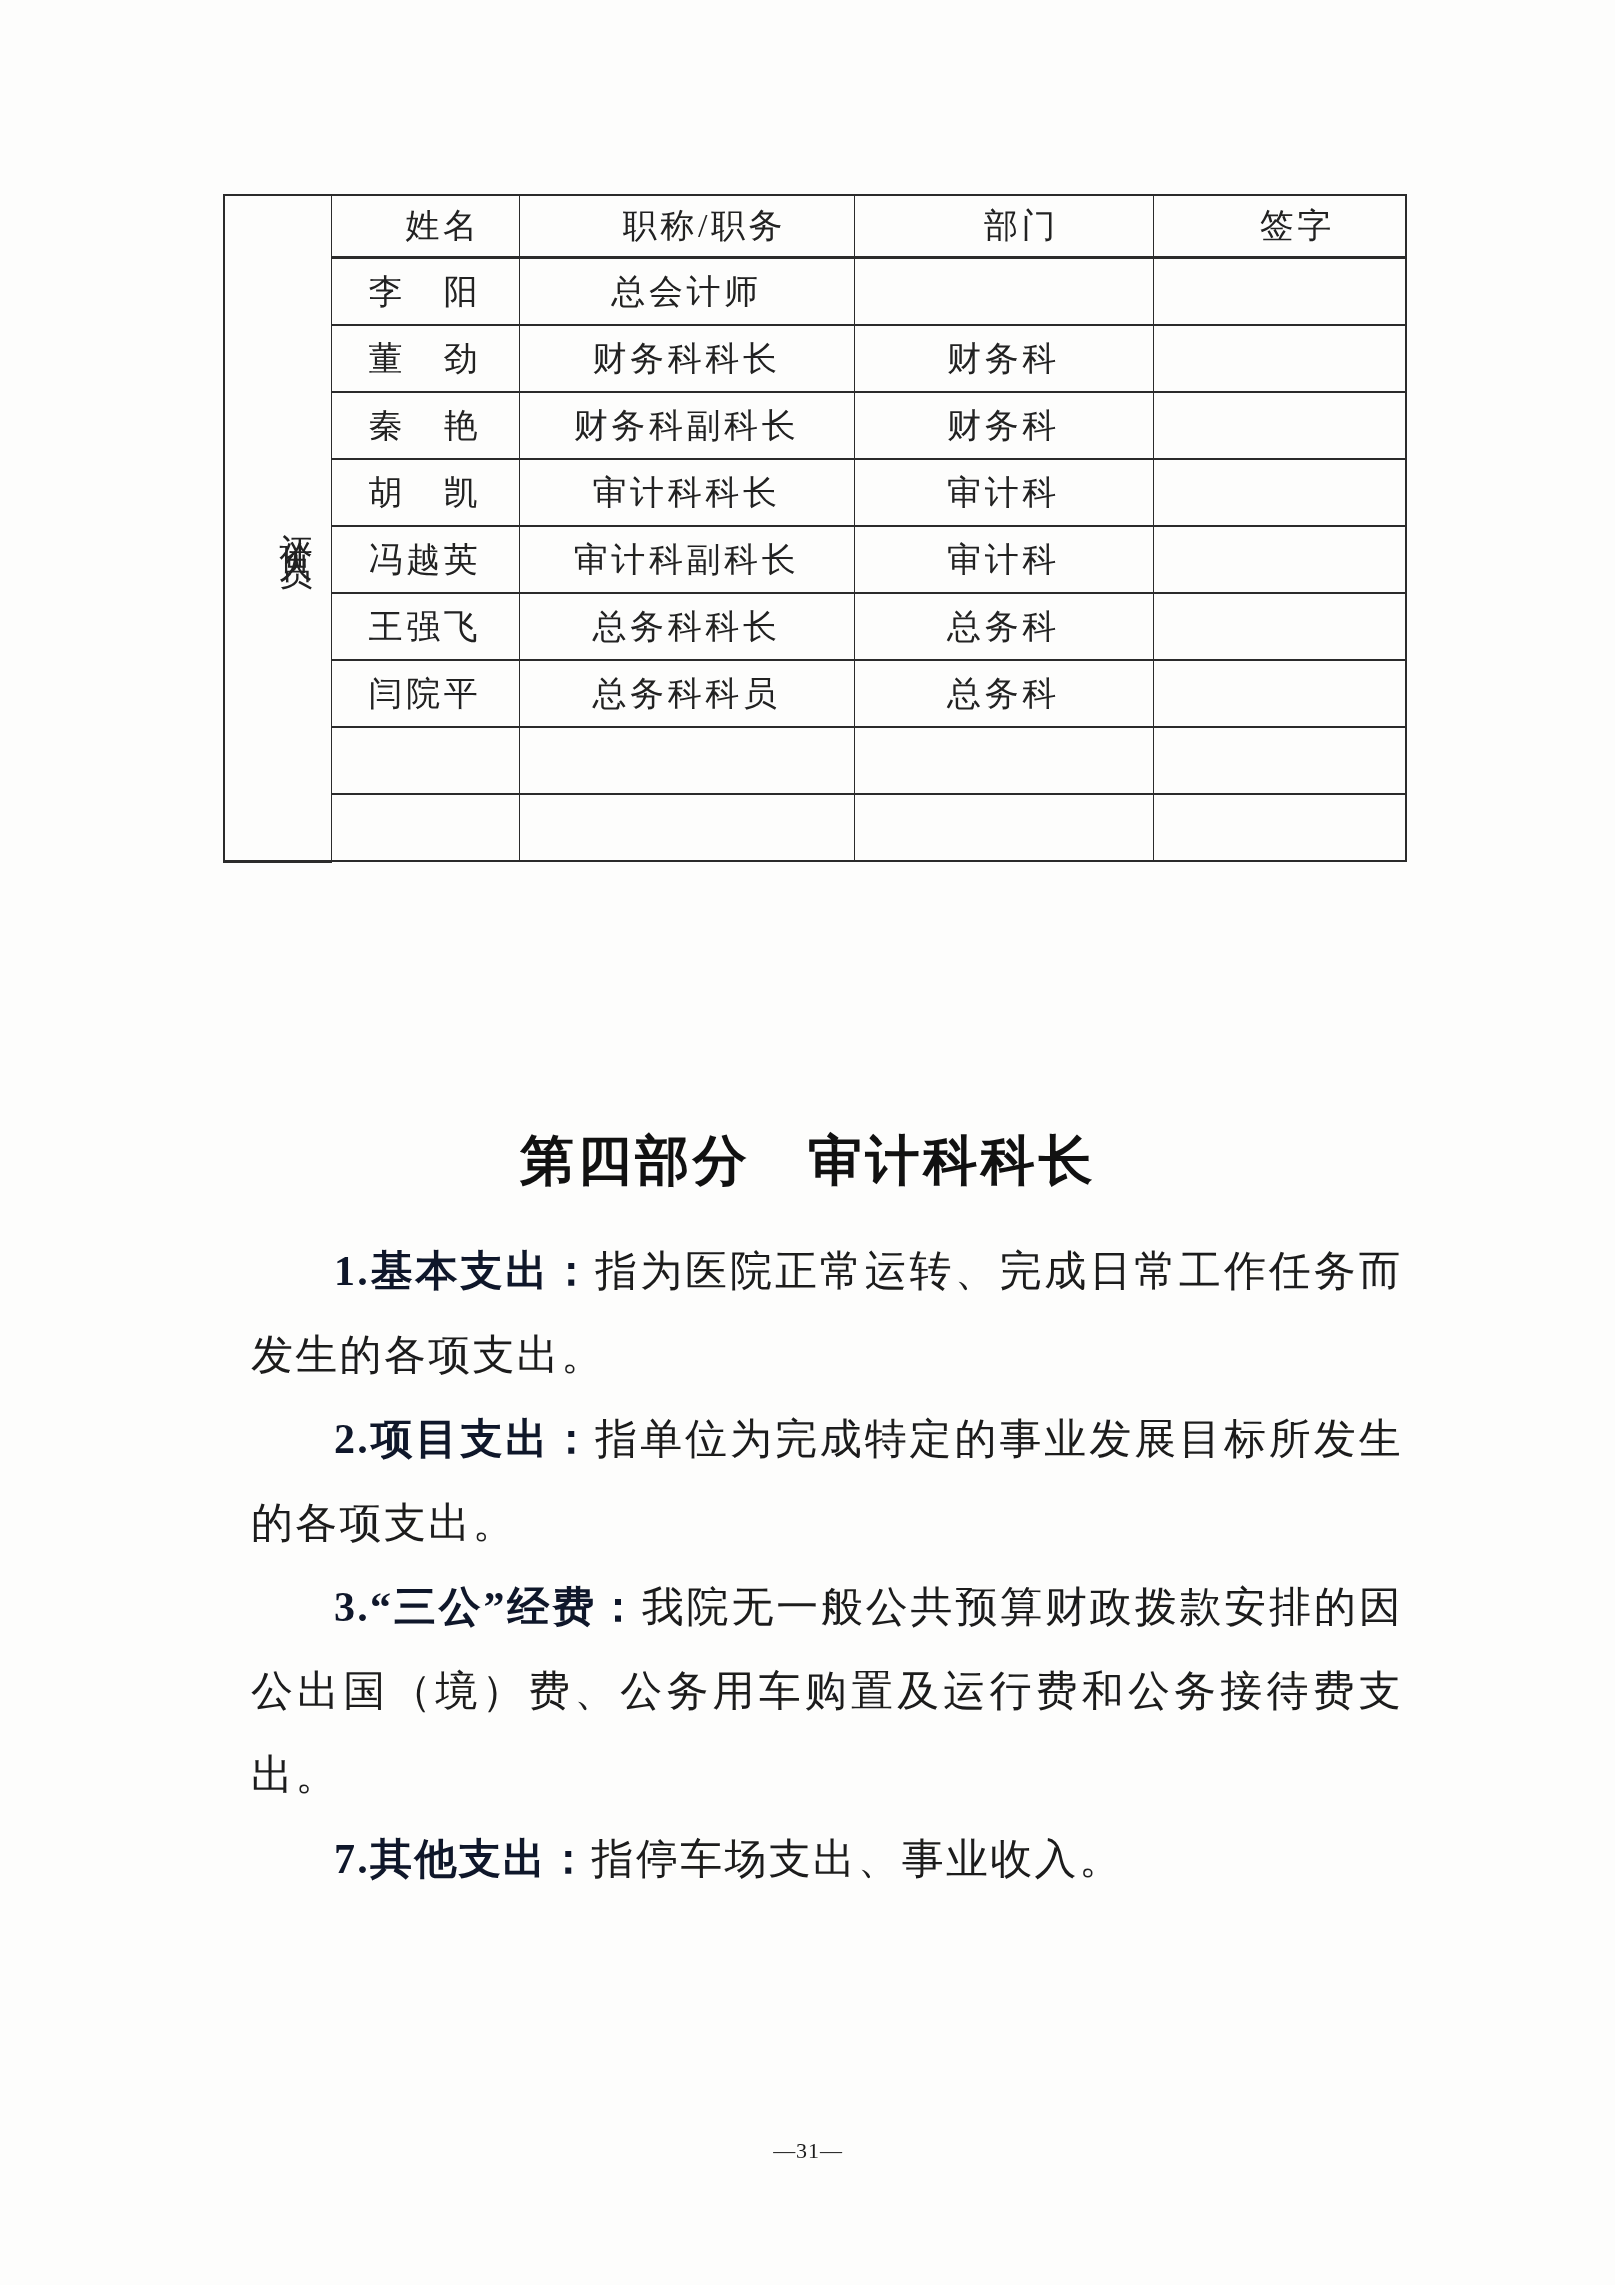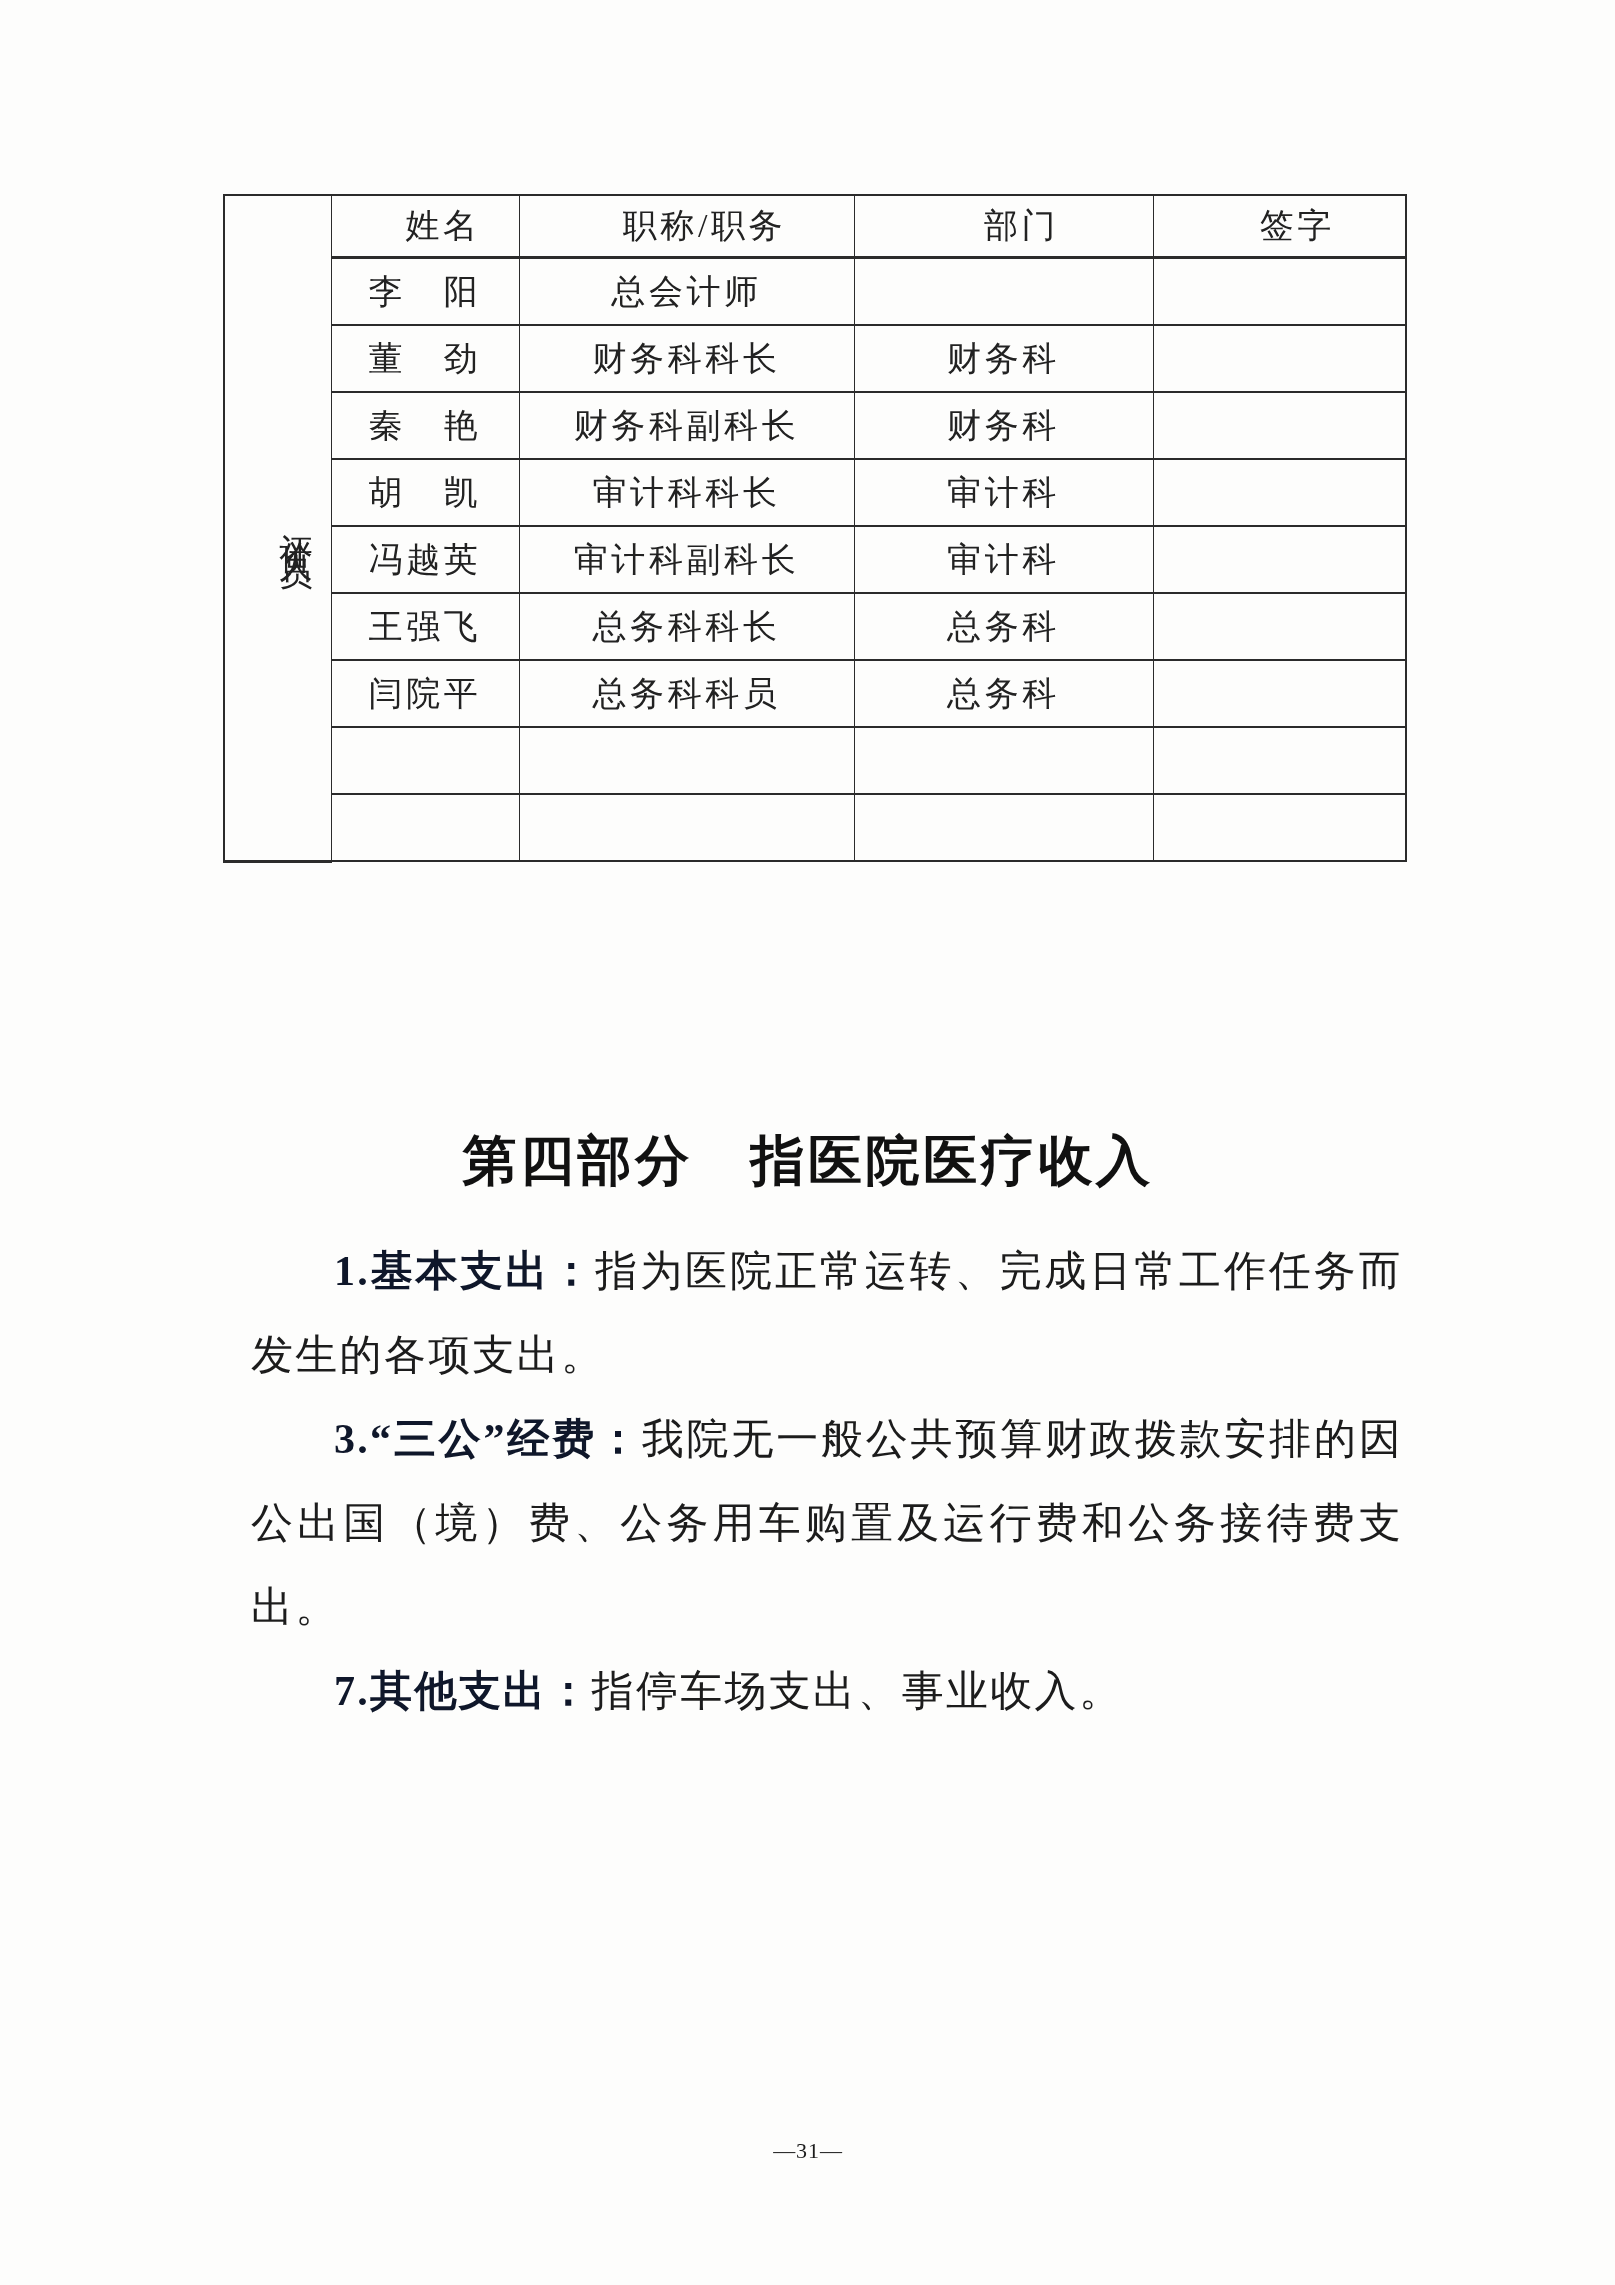--- a/index.html
+++ b/index.html
@@ -167,24 +167,25 @@
       </tr>
       <tr class="data-row">
         <td></td>
         <td></td>
         <td></td>
         <td></td>
       </tr>
     </tbody>
   </table>
 
-  <h1 class="section-title">第四部分　指医院医疗收入</h1>
+  <h1 class="section-title">第四部分　审计科科长</h1>
 
   <div class="definitions">
     <p><span class="term">1.基本支出：</span><span>指为医院正常运转、完成日常工作任务而发生的各项支出。</span></p>
+    <p><span class="term">2.项目支出：</span><span>指单位为完成特定的事业发展目标所发生的各项支出。</span></p>
     <p><span class="term">3.“三公”经费：</span><span>我院无一般公共预算财政拨款安排的因公出国（境）费、公务用车购置及运行费和公务接待费支出。</span></p>
     <p><span class="term">7.其他支出：</span><span>指停车场支出、事业收入。</span></p>
   </div>
 
   <div class="page-number">—31—</div>
 
 </div>
 
 
 </body></html>

